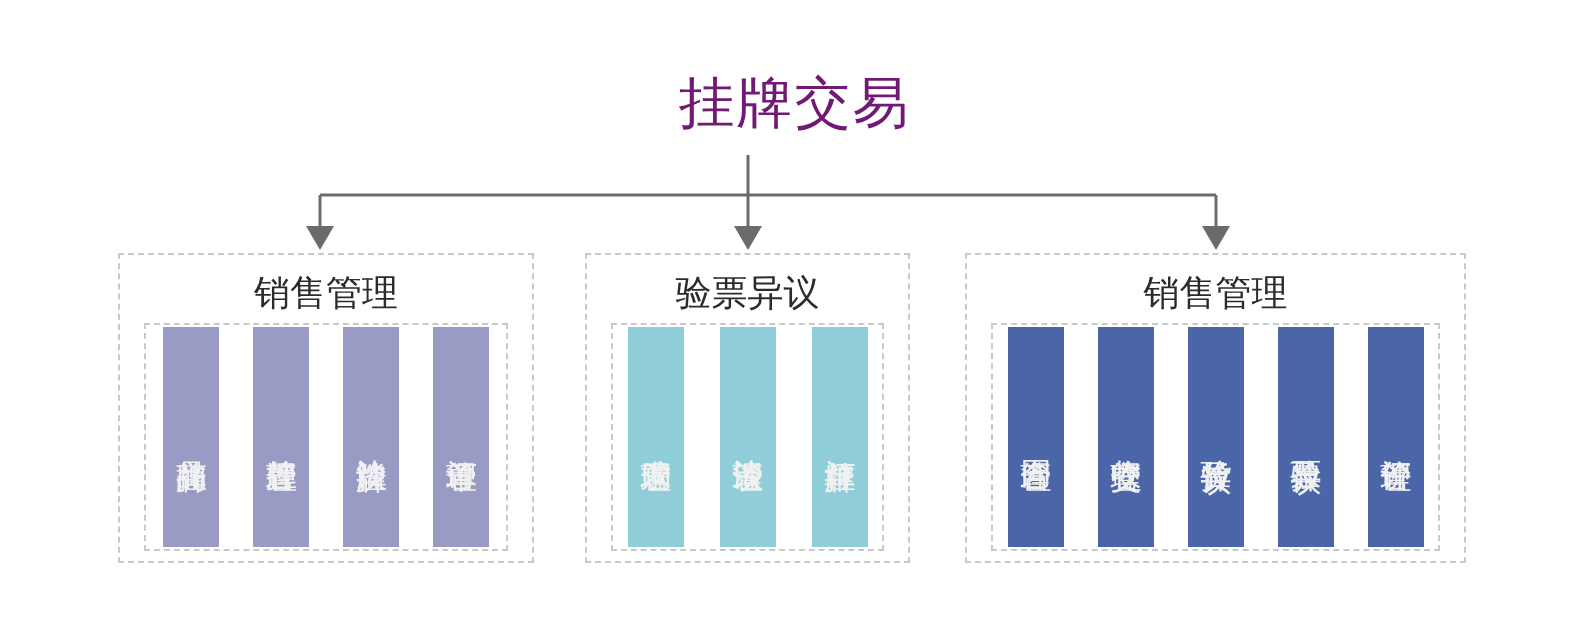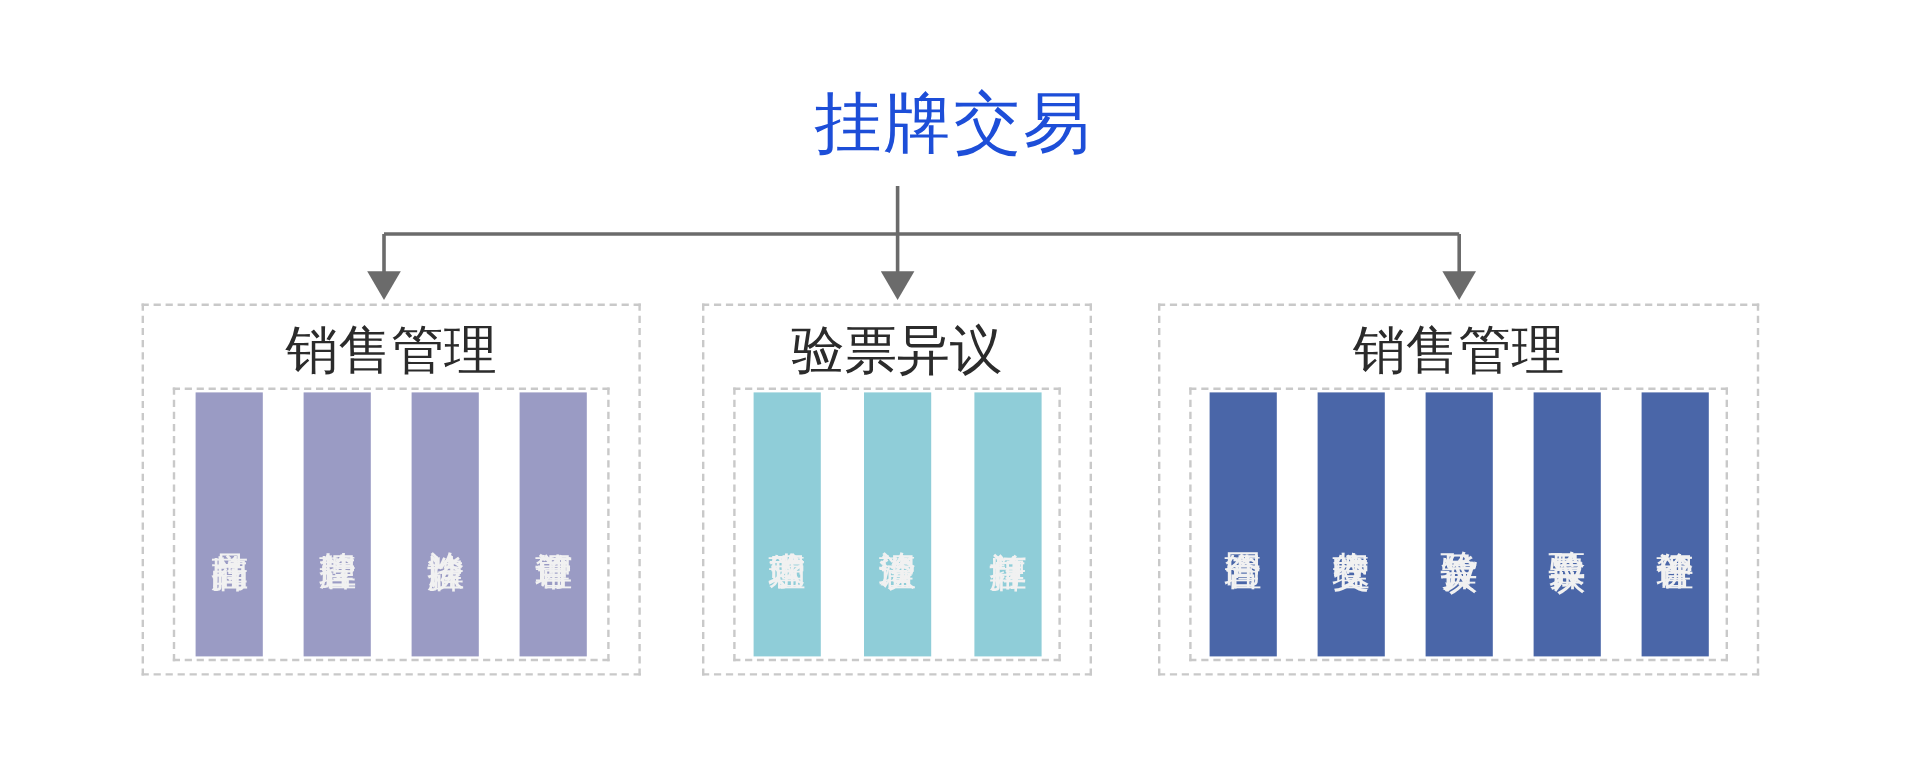--- a/index.html
+++ b/index.html
@@ -22,21 +22,21 @@
 
   
   .root-title {
     position: absolute;
     left: 0;
     top: 72px;
     width: 1589px;
     text-align: center;
     font-size: 56px;
     line-height: 62px;
-    color: #1d4ed8;
+    color: #701a75;
     letter-spacing: 2px;
     font-weight: 400;
     white-space: nowrap;
   }
 
   
   .connector-svg {
     position: absolute;
     left: 0;
     top: 0;
@@ -53,21 +53,21 @@
     border: 2px dashed #c9c9c9;
     box-sizing: border-box;
     background: #ffffff;
   }
   .group-title {
     position: absolute;
     left: 0;
     top: 16px;
     width: 100%;
     text-align: center;
-    font-size: 44px;
+    font-size: 36px;
     line-height: 44px;
     color: #2b2b2b;
     white-space: nowrap;
   }
   .group-inner {
     position: absolute;
     left: 24px;
     right: 24px;
     top: 68px;
     bottom: 10px;

